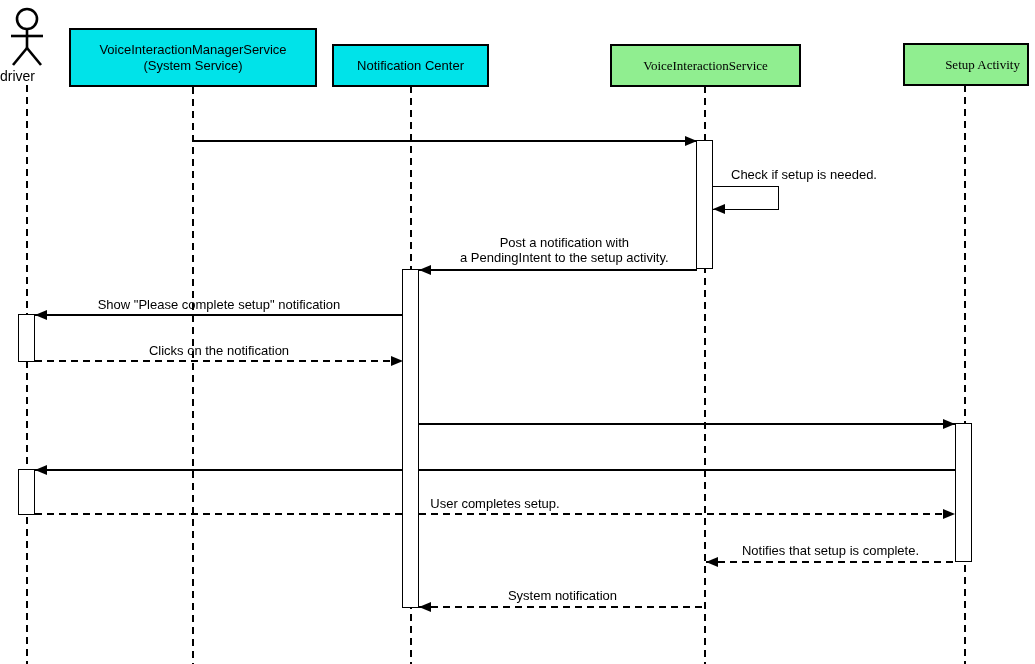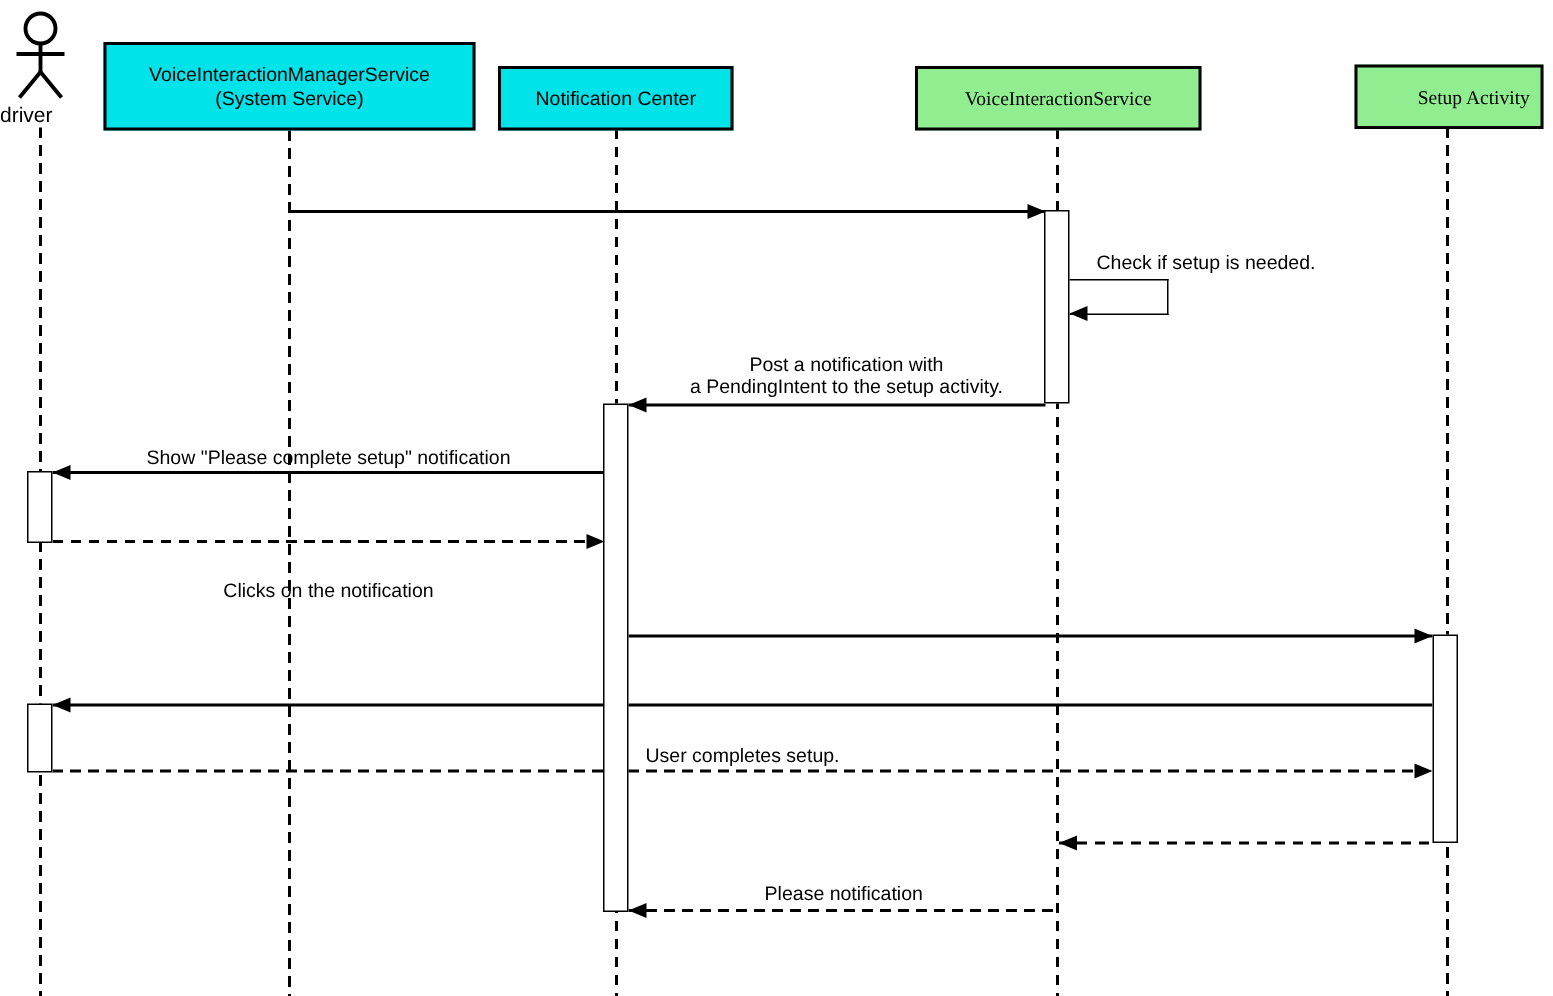--- a/index.html
+++ b/index.html
@@ -96,32 +96,33 @@
   <div class="ah-l" style="left:419px; top:265px;"></div>
   <div class="mlabel" style="left:440px; top:235px;margin-left:20px;">Post a notification with
 a PendingIntent to the setup activity.</div>
 
   <div class="mline" style="left:35px; top:314px; width:368px;"></div>
   <div class="ah-l" style="left:35px; top:310px;"></div>
   <div class="mlabel center" style="left:35px; top:297px; width:368px;">Show "Please complete setup" notification</div>
 
   <div class="mline dashed" style="left:35px; top:360px; width:360px;"></div>
   <div class="ah-r" style="left:391px; top:356px;"></div>
-  <div class="mlabel center" style="left:35px; top:343px; width:368px;margin-top:43px;">Clicks on the notification</div>
+  <div class="mlabel center" style="left:35px; top:343px; width:368px;">Clicks on the notification</div>
 
   <div class="mline" style="left:419px; top:423px; width:536px;"></div>
   <div class="ah-r" style="left:943px; top:419px;"></div>
 
   <div class="mline" style="left:35px; top:469px; width:920px;"></div>
   <div class="ah-l" style="left:35px; top:465px;"></div>
 
   <div class="mline dashed" style="left:35px; top:513px; width:912px;"></div>
   <div class="ah-r" style="left:943px; top:509px;"></div>
   <div class="mlabel center" style="left:35px; top:496px; width:920px;text-align:center;">User completes setup.</div>
 
   <div class="mline dashed" style="left:706px; top:561px; width:250px;"></div>
   <div class="ah-l" style="left:706px; top:557px;"></div>
+  <div class="mlabel center" style="left:705px; top:543px; width:251px;">Notifies that setup is complete.</div>
 
   <div class="mline dashed" style="left:419px; top:606px; width:286px;"></div>
   <div class="ah-l" style="left:419px; top:602px;"></div>
-  <div class="mlabel center" style="left:419px; top:588px; width:287px;">Please notification</div>
+  <div class="mlabel center" style="left:419px; top:588px; width:287px;">System notification</div>
 
 </div>
 
 </body></html>

